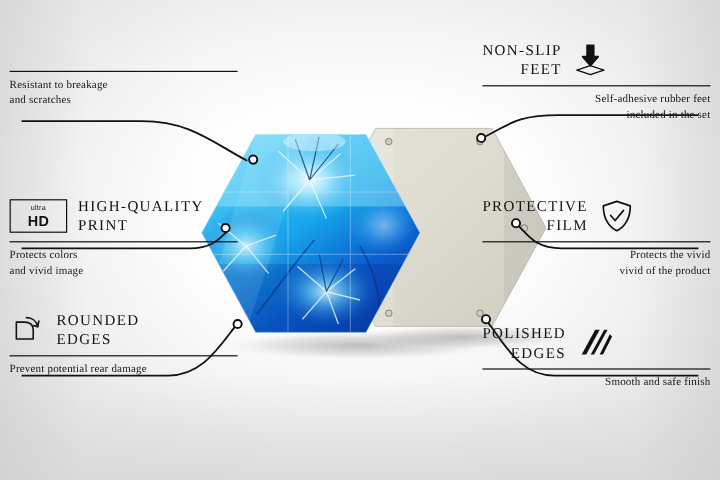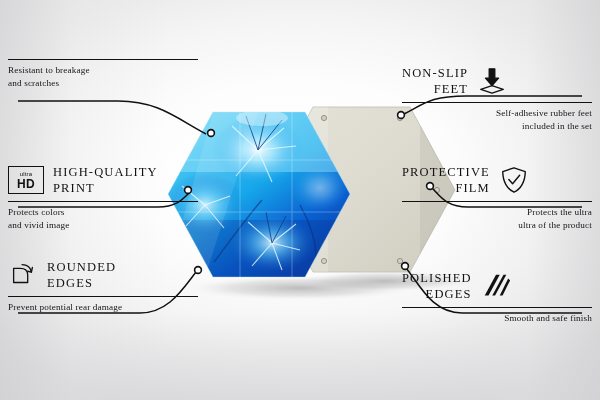--- a/index.html
+++ b/index.html
@@ -84,27 +84,27 @@
     line-height: 1.42;
     color: #15151a;
     letter-spacing: 0.15px;
   }
   .fdesc .l2 { display: block; }
 
   
   #feat-tempered   { top: 56px;  }
   #feat-print      { top: 162px; }
   #feat-rounded    { top: 257px; }
-  #feat-feet       { top: 63px;  }
+  #feat-feet       { top: 32px;  }
   #feat-film       { top: 162px; }
   #feat-polished   { top: 268px; }
 
   
   .hdbox {
-    width: 36px; height: 28px;
+    width: 48px; height: 28px;
     border: 1.3px solid #111;
     box-sizing: border-box;
     display: flex;
     flex-direction: column;
     align-items: center;
     justify-content: center;
     line-height: 1;
     font-family: "Liberation Sans", sans-serif;
   }
   .hdbox .u { font-size: 6px; letter-spacing: .2px; color:#111; }
@@ -312,22 +312,22 @@
           <path d="M10.5,15.5 L14.5,20 L22,11"></path>
         </g>
       </svg>
       <div class="ftitle">
         <span>PROTECTIVE</span>
         <span class="l2">FILM</span>
       </div>
     </div>
     <div class="rule"></div>
     <div class="fdesc">
-      <span>Protects the ultra</span>
-      <span class="l2">ultra of the product</span>
+      <span>Protects the vivid</span>
+      <span class="l2">vivid of the product</span>
     </div>
   </div>
 
   <div class="feature right" id="feat-polished">
     <div class="head">
       <svg class="ficon" viewBox="0 0 32 32">
         <g fill="#111">
           <polygon points="4,26 16,4 20,4 8,26"></polygon>
           <polygon points="12,26 24,4 27,4 15,26"></polygon>
           <polygon points="20,26 29,8 31,10 23,26"></polygon>

